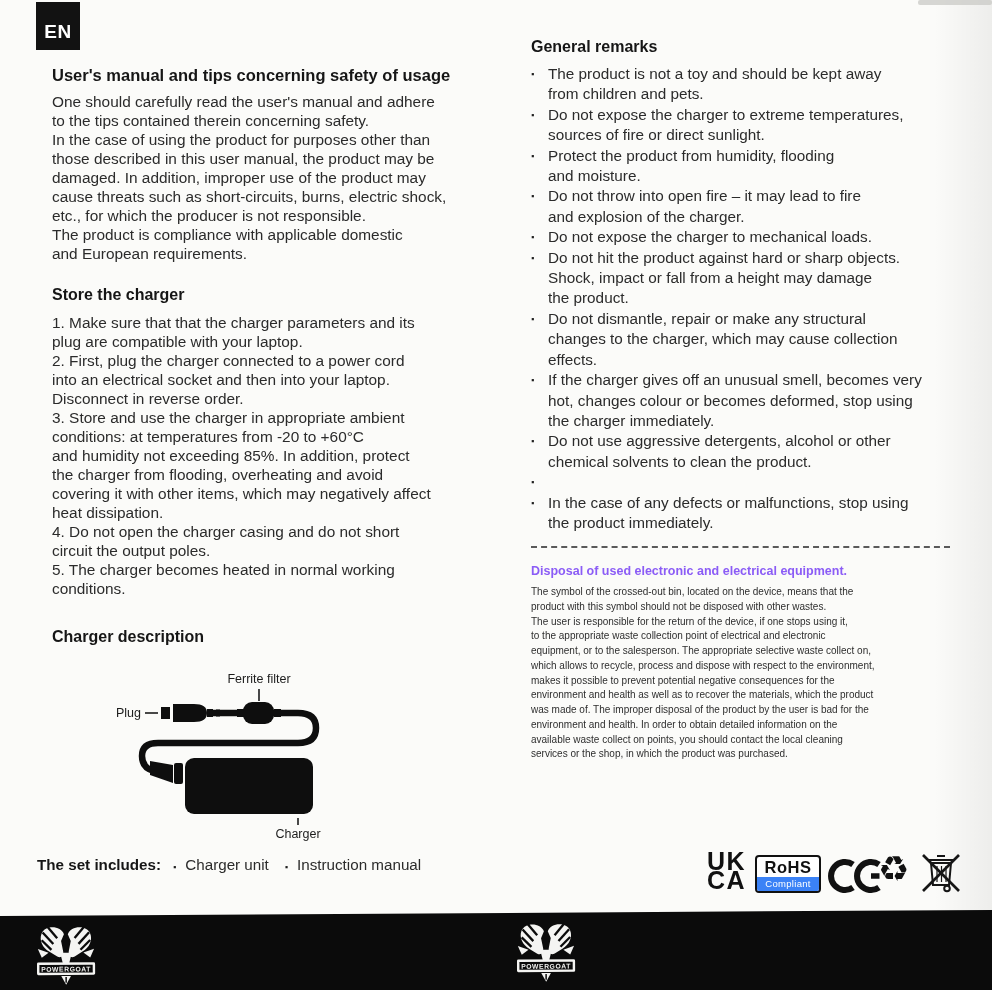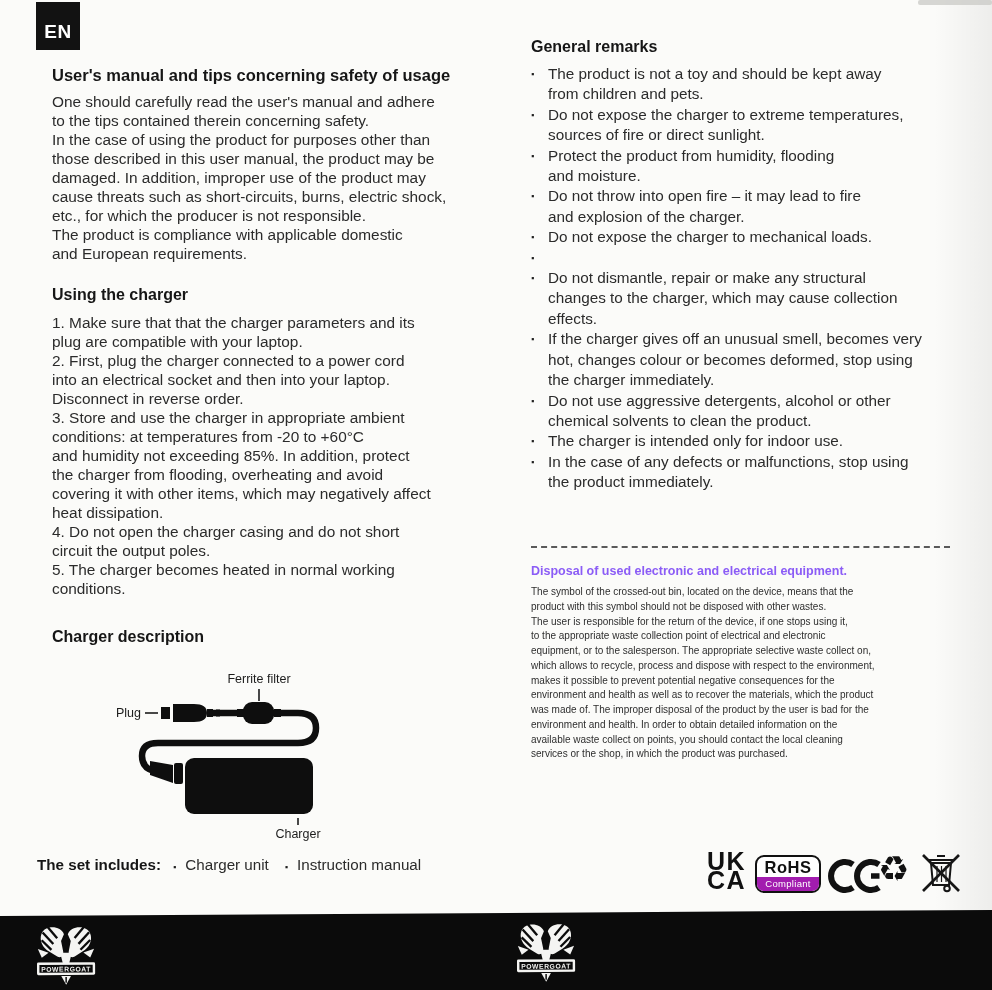--- a/index.html
+++ b/index.html
@@ -36,23 +36,23 @@
   .dashes{left:531px;top:546px;width:419px;border-top:2px dashed #5a5a5a;height:0;}
   .disposal-p{font-size:10px;line-height:14.75px;white-space:pre-line;color:#2e2e2e;width:445px;}
   
   .includes{left:37px;top:856px;font-size:15.2px;display:flex;align-items:flex-start;gap:12px;}
   .includes .lead{font-weight:bold;color:#161616;}
   .inc-items{display:inline-flex;gap:16px;}
   .inc-items .list-item,.inc-items .inc-item{display:inline-flex;gap:9px;align-items:baseline;}
   .inc-items .bullet{font-size:9px;color:#1d1d1d;}
   
   .ukca{left:707px;top:852px;font-weight:800;font-size:25px;line-height:19px;letter-spacing:1.5px;color:#111;text-align:right;}
-  .rohs{left:755px;top:855px;width:62px;border:2.5px solid #111;border-radius:9px;overflow:hidden;background:#fff;}
+  .rohs{left:755px;top:855px;width:62px;border:2.5px solid #111;border-radius:4px;overflow:hidden;background:#fff;}
   .rohs .rohs-top{font-weight:800;font-size:16.5px;color:#111;text-align:center;padding:1px 2px 0 2px;letter-spacing:.5px;}
-  .rohs .rohs-bot{background:#a21caf;color:#fff;font-size:9.5px;text-align:center;padding:1px 0 2px 0;letter-spacing:.3px;}
+  .rohs .rohs-bot{background:#3b82f6;color:#fff;font-size:9.5px;text-align:center;padding:1px 0 2px 0;letter-spacing:.3px;}
   .recycle{left:878px;top:849px;font-family:"DejaVu Sans",sans-serif;font-size:35px;color:#111;line-height:40px;}
   
   .edge-shade{right:0;top:0;width:58px;height:912px;background:linear-gradient(to right,rgba(0,0,0,0),rgba(0,0,0,0.055));}
   .top-smudge{left:918px;top:0;width:74px;height:5px;background:#c9c9c6;opacity:.75;border-radius:2px;}
   
   .footer-bar{
     left:-10px;top:913px;width:1012px;height:86px;background:#0b0b0b;
     transform:rotate(-0.35deg);
   }
   .goat{position:absolute;top:6px;width:62px;height:66px;}
@@ -71,21 +71,21 @@
 <div class="abs col-left para" style="top:92px;">One should carefully read the user's manual and adhere
 to the tips contained therein concerning safety.
 In the case of using the product for purposes other than
 those described in this user manual, the product may be
 damaged. In addition, improper use of the product may
 cause threats such as short-circuits, burns, electric shock,
 etc., for which the producer is not responsible.
 The product is compliance with applicable domestic
 and European requirements.</div>
 
-<div class="abs col-left h2" style="top:286px;">Using the charger</div>
+<div class="abs col-left h2" style="top:286px;">Store the charger</div>
 
 <div class="abs col-left para" style="top:313px;">1. Make sure that that the charger parameters and its
 plug are compatible with your laptop.
 2. First, plug the charger connected to a power cord
 into an electrical socket and then into your laptop.
 Disconnect in reverse order.
 3. Store and use the charger in appropriate ambient
 conditions: at temperatures from -20 to +60°C
 and humidity not exceeding 85%. In addition, protect
 the charger from flooding, overheating and avoid
@@ -160,41 +160,43 @@
       <span class="bullet">▪</span>
       <span class="item-text">Do not throw into open fire – it may lead to fire
 and explosion of the charger.</span>
     </div>
     <div class="remark">
       <span class="bullet">▪</span>
       <span class="item-text">Do not expose the charger to mechanical loads.</span>
     </div>
     <div class="remark">
       <span class="bullet">▪</span>
+      <span class="item-text">Do not hit the product against hard or sharp objects.
+Shock, impact or fall from a height may damage
+the product.</span>
     </div>
     <div class="remark">
       <span class="bullet">▪</span>
       <span class="item-text">Do not dismantle, repair or make any structural
 changes to the charger, which may cause collection
 effects.</span>
     </div>
     <div class="remark">
       <span class="bullet">▪</span>
       <span class="item-text">If the charger gives off an unusual smell, becomes very
 hot, changes colour or becomes deformed, stop using
 the charger immediately.</span>
     </div>
     <div class="remark">
       <span class="bullet">▪</span>
       <span class="item-text">Do not use aggressive detergents, alcohol or other
 chemical solvents to clean the product.</span>
     </div>
     <div class="remark">
       <span class="bullet">▪</span>
-      <span class="item-text">The charger is intended only for indoor use.</span>
     </div>
     <div class="remark">
       <span class="bullet">▪</span>
       <span class="item-text">In the case of any defects or malfunctions, stop using
 the product immediately.</span>
     </div>
   </div>
 
 <div class="abs dashes"></div>
 

